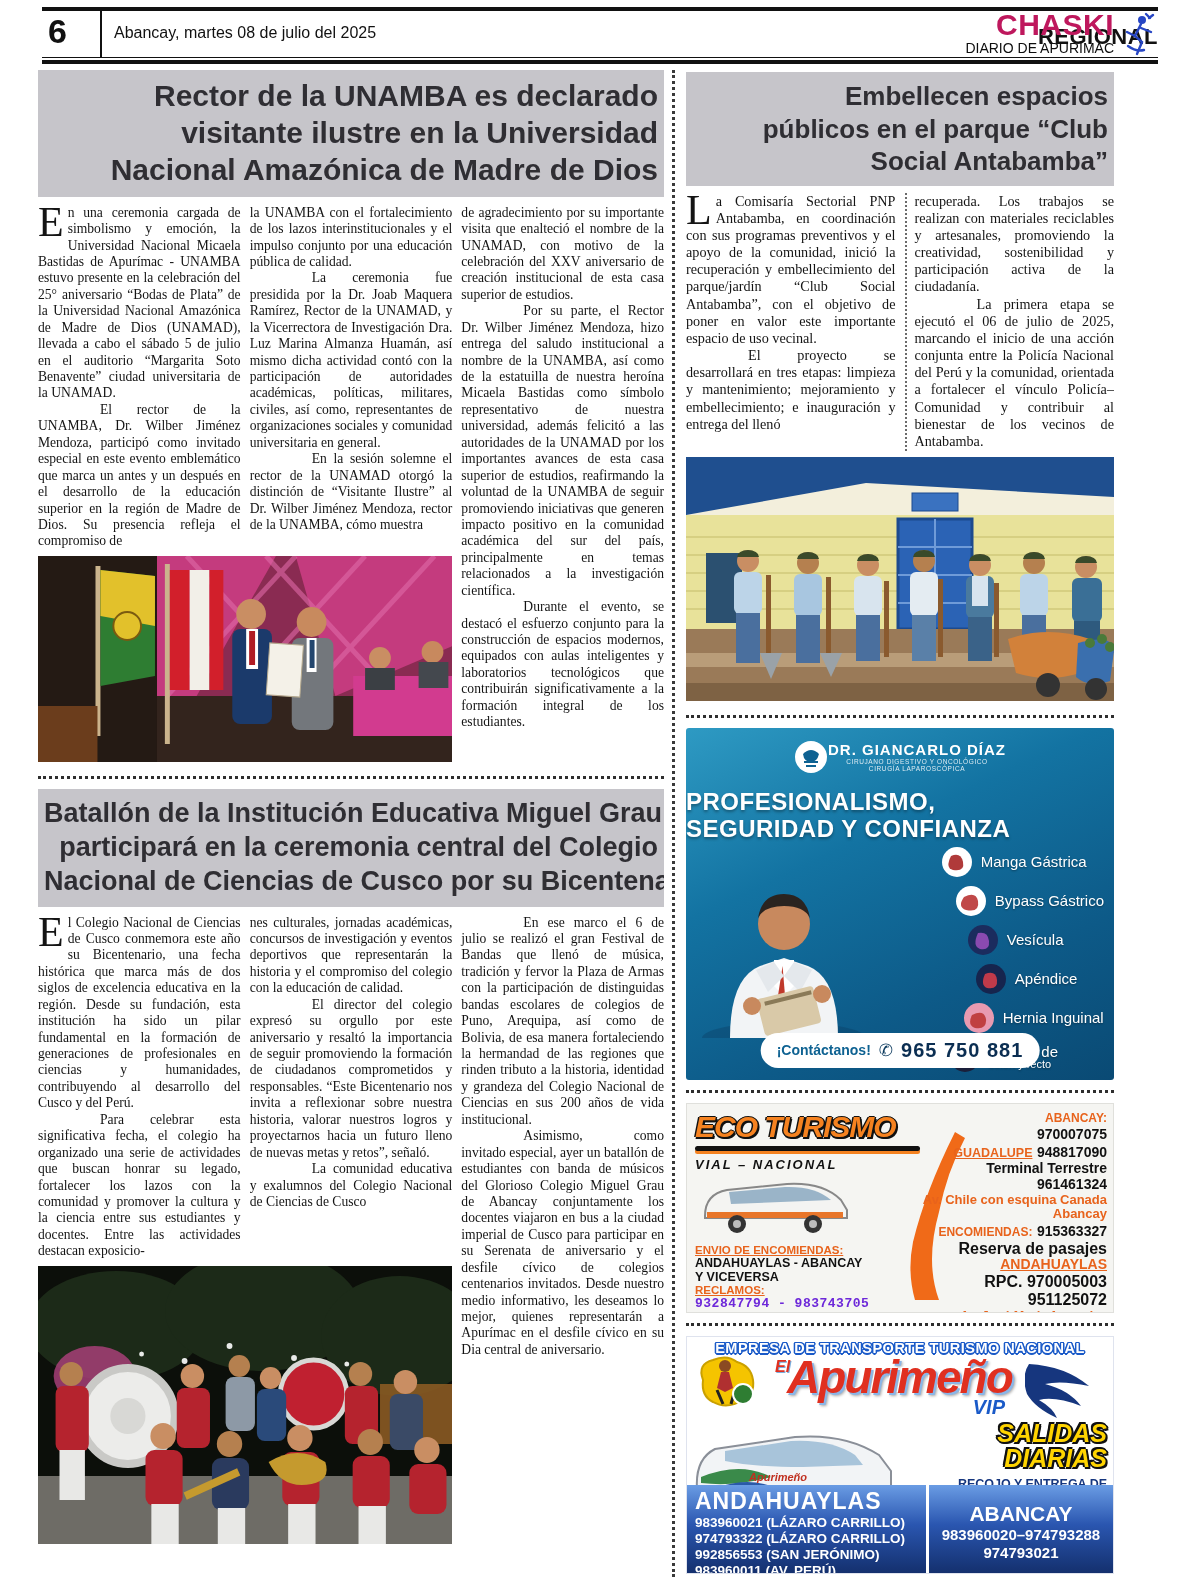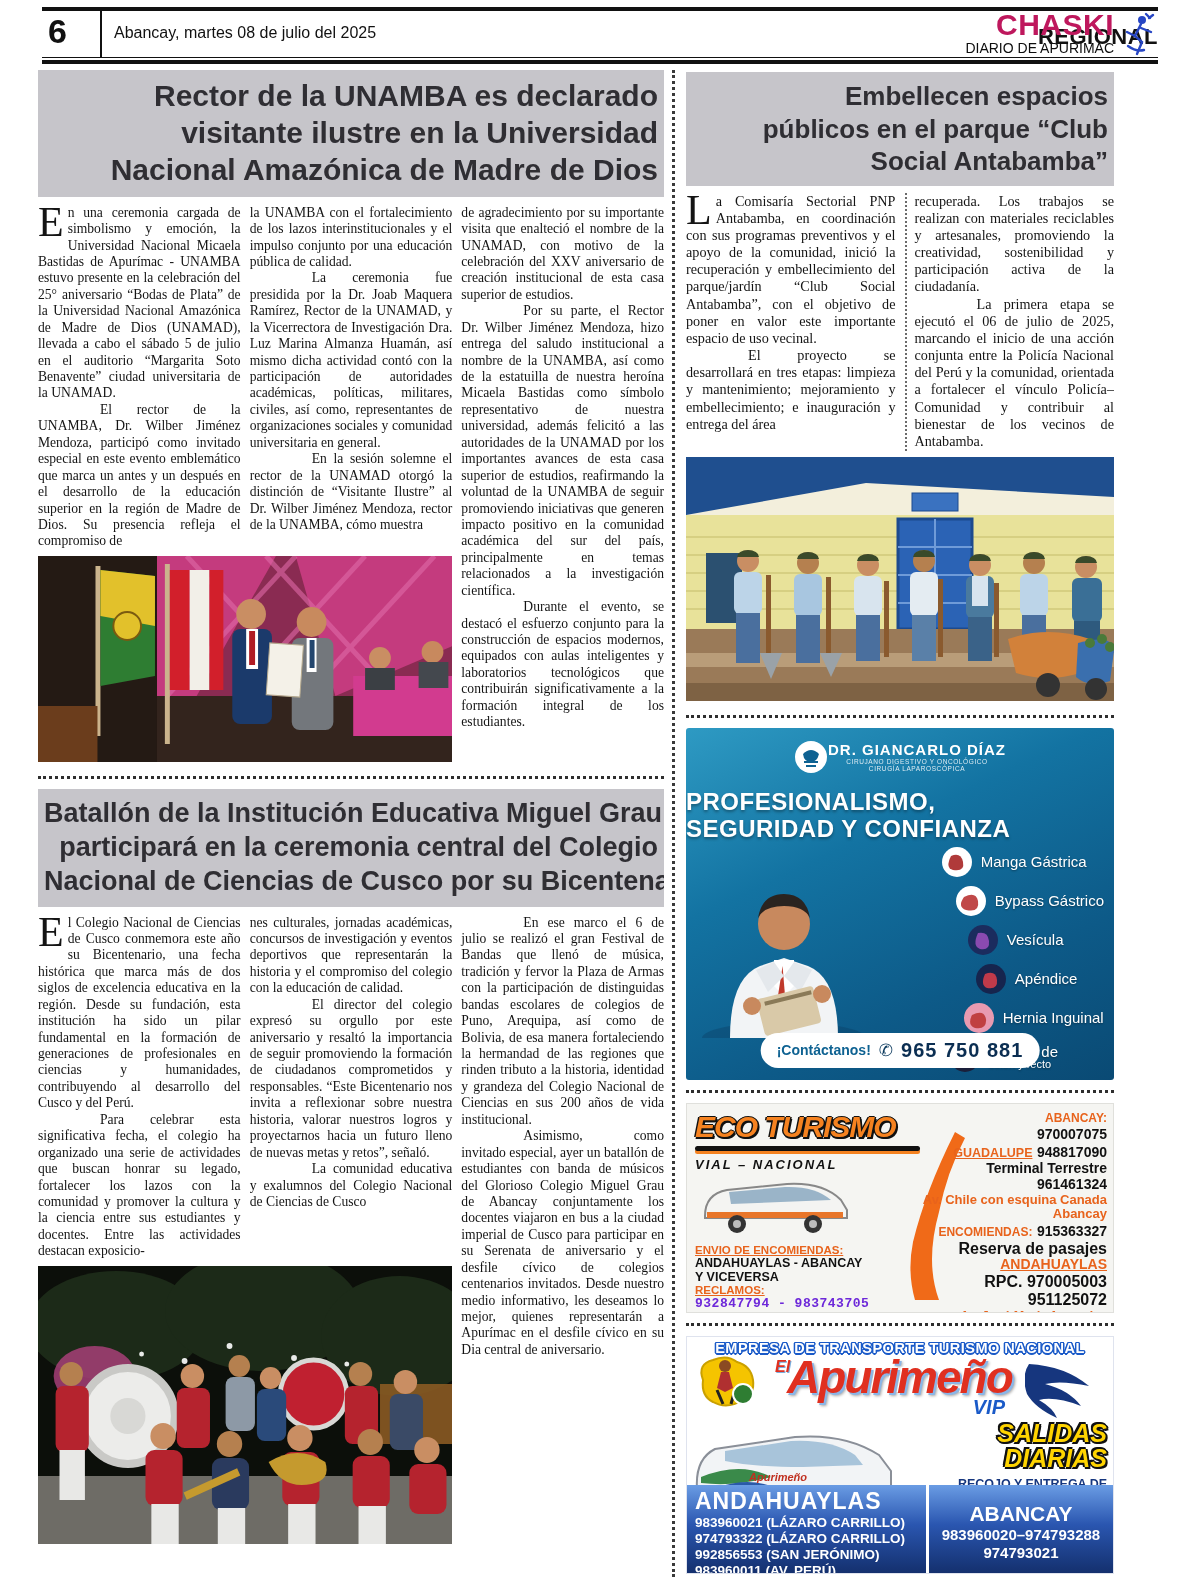--- a/index.html
+++ b/index.html
@@ -311,21 +311,21 @@
 <div id="right-col">
 
   <div class="headline" id="r1-title">
     <div>Embellecen espacios</div>
     <div>públicos en el parque “Club</div>
     <div>Social Antabamba”</div>
   </div>
   <div class="grid2 acol" id="r1-body">
     <div class="c1">
       <p><span class="dropcap">L</span><span>a Comisaría Sectorial PNP Antabamba, en coordinación con sus programas preventivos y el apoyo de la comunidad, inició la recuperación y embellecimiento del parque/jardín “Club Social Antabamba”, con el objetivo de poner en valor este importante espacio de uso vecinal.</span></p>
-      <p class="ind">El proyecto se desarrollará en tres etapas: limpieza y mantenimiento; mejoramiento y embellecimiento; e inauguración y entrega del área</p>
+      <p class="ind">El proyecto se desarrollará en tres etapas: limpieza y mantenimiento; mejoramiento y embellecimiento; e inauguración y entrega del llenó</p>
     </div>
     <div class="c2">
       <p>recuperada. Los trabajos se realizan con materiales reciclables y artesanales, promoviendo la creatividad, sostenibilidad y participación activa de la ciudadanía.</p>
       <p class="ind">La primera etapa se ejecutó el 06 de julio de 2025, marcando el inicio de una acción conjunta entre la Policía Nacional del Perú y la comunidad, orientada a fortalecer el vínculo Policía–Comunidad y contribuir al bienestar de los vecinos de Antabamba.</p>
     </div>
   </div>
   <div class="a-photo">
     <svg width="100%" height="244" viewBox="0 0 428 244" preserveAspectRatio="none">
       <rect width="428" height="244" fill="#1f4f8f"></rect>
       <rect x="0" y="58" width="428" height="130" fill="#e8e29a"></rect>

